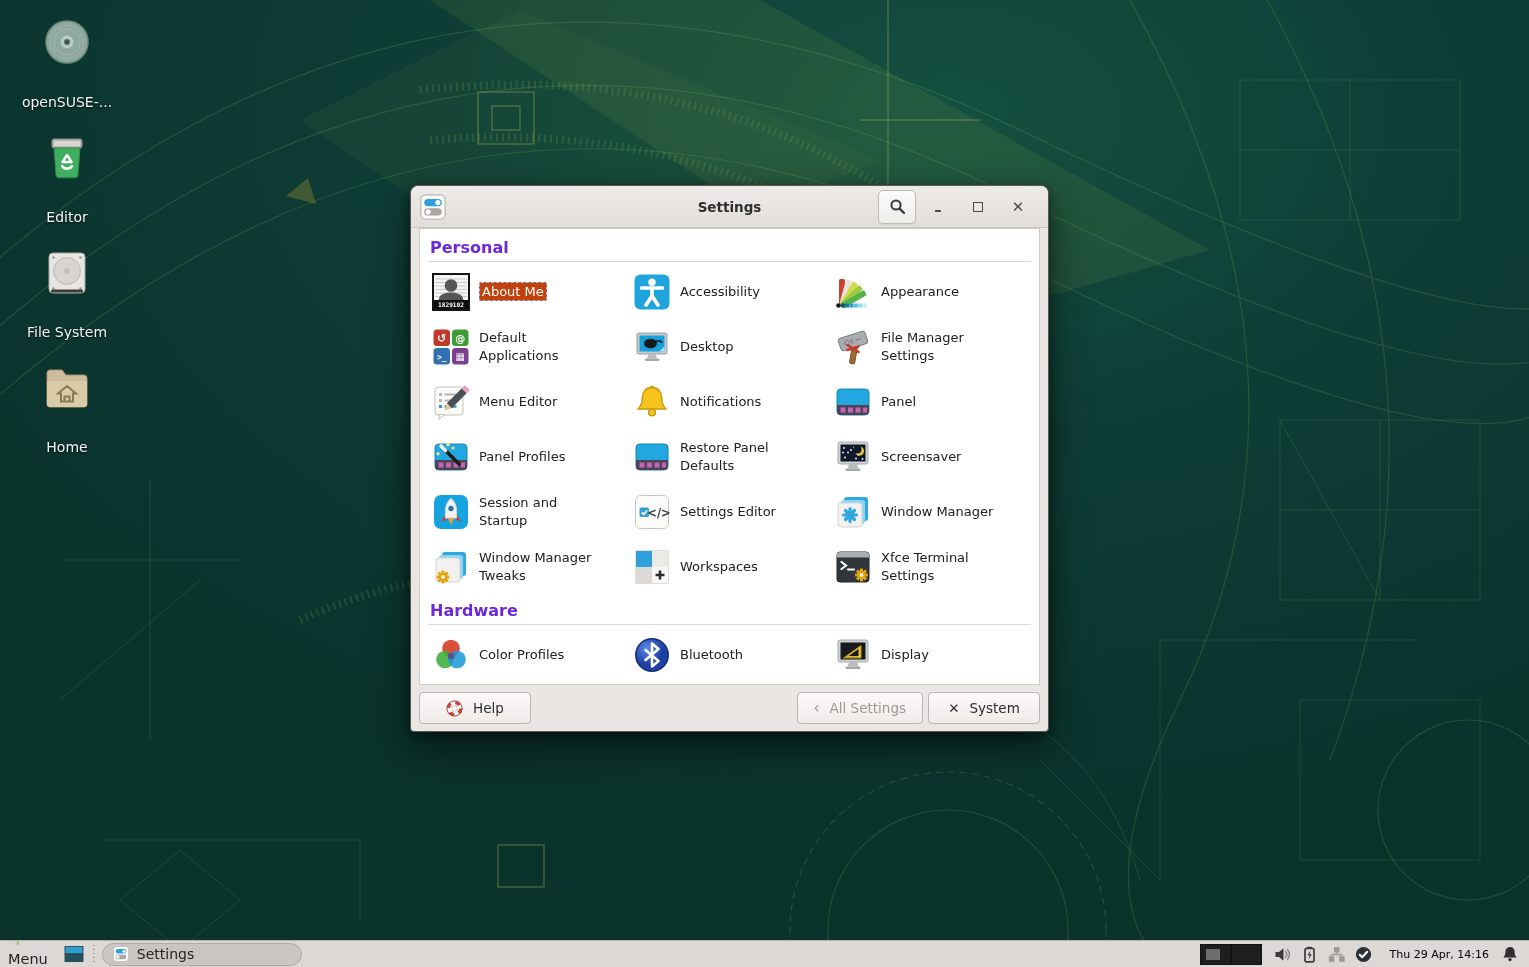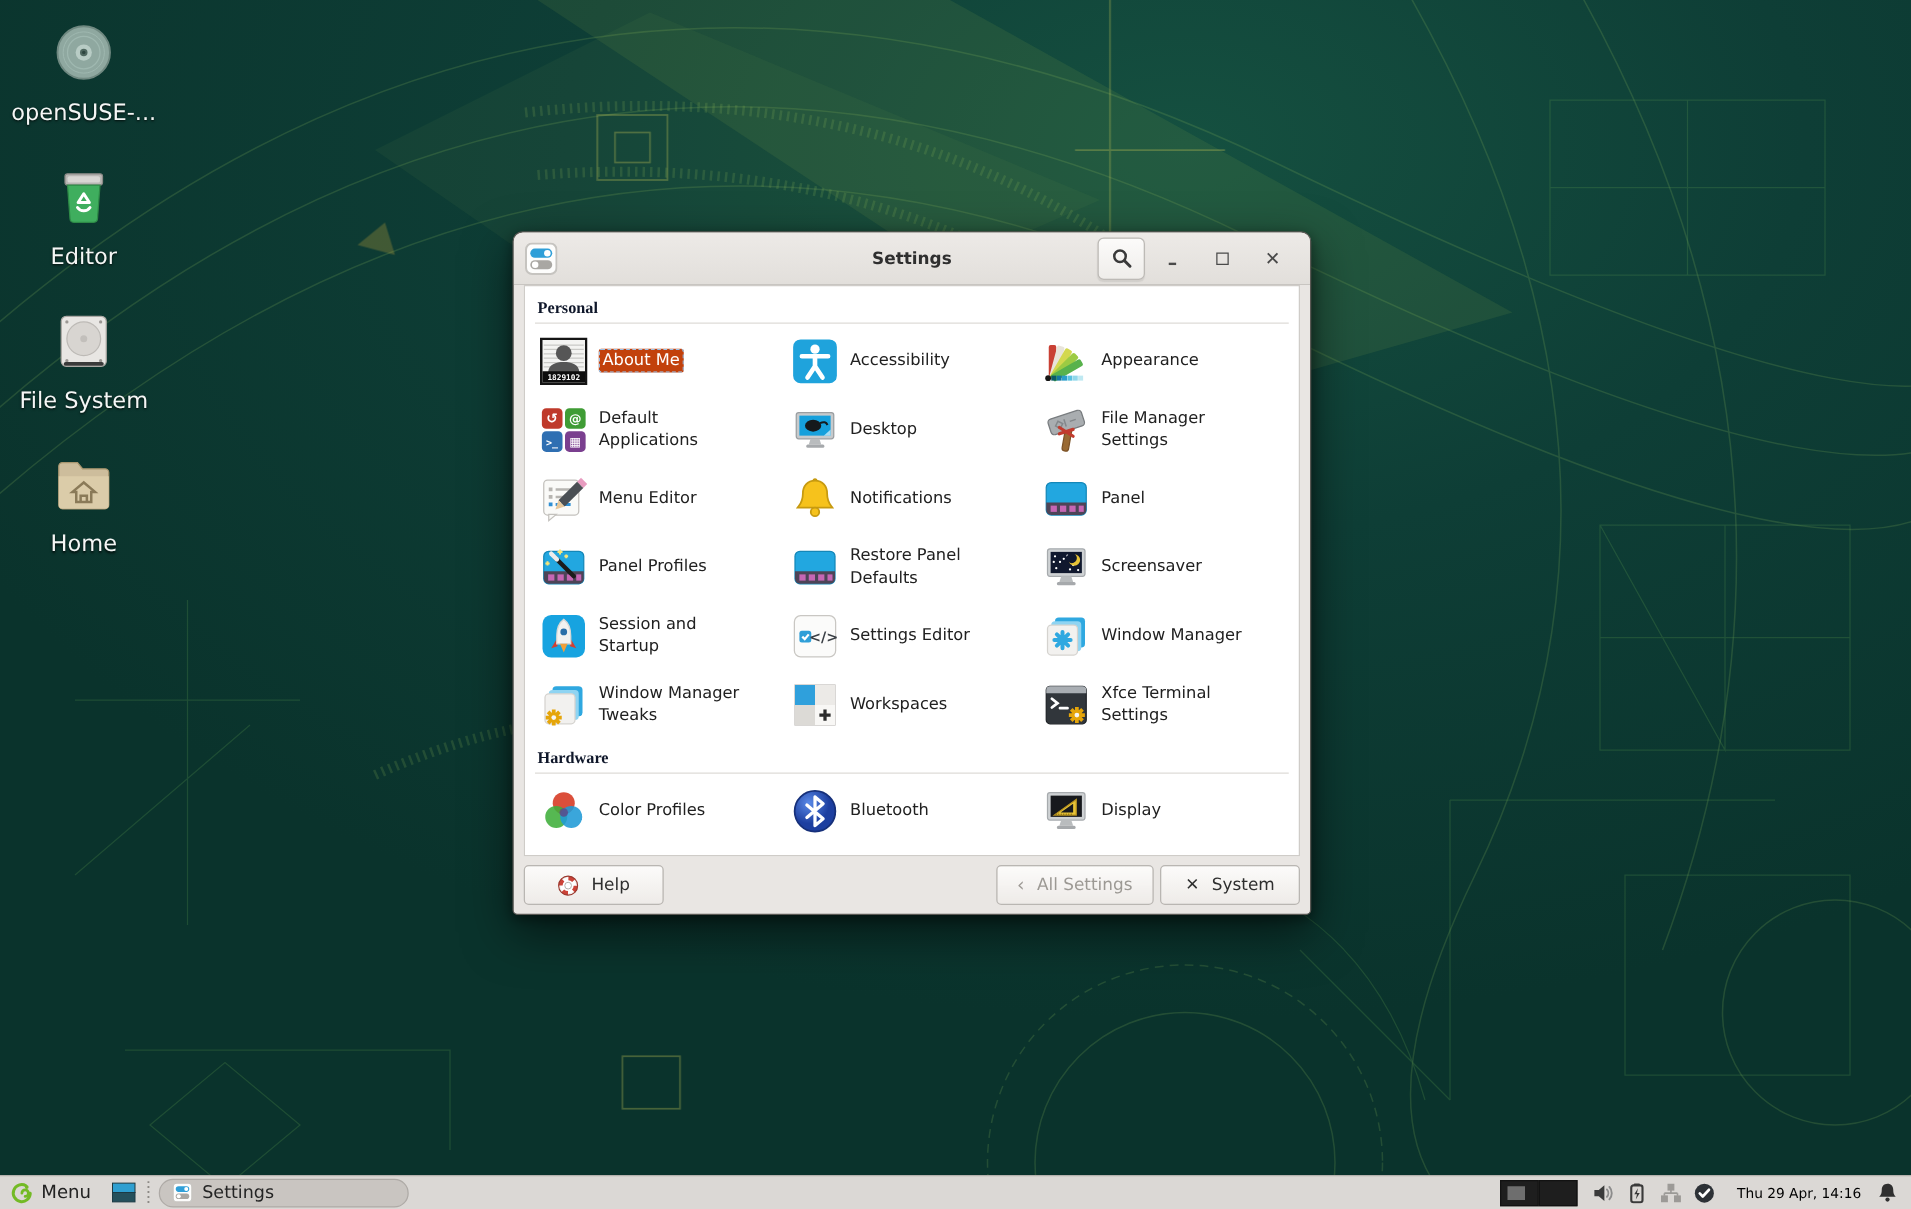--- a/index.html
+++ b/index.html
@@ -9,21 +9,21 @@
   
   .desktop-bg { position:absolute; inset:0;
     background: radial-gradient(1100px 700px at 62% 12%, #155040 0%, #0e3e36 45%, #0a332c 100%); }
   .desktop-bg svg { position:absolute; inset:0; }
 
   
   .desk-icons { position:absolute; left:12px; top:12px; width:110px; }
   .desk-icon { width:110px; height:103px; margin-bottom:12px; display:flex; flex-direction:column;
     align-items:center; justify-content:flex-start; cursor:default; }
   .desk-icon .ic { width:50px; height:50px; margin-top:6px; }
-  .desk-icon .lbl { margin-top:12px; color:#f4f6f5; font-size:18px;
+  .desk-icon .lbl { margin-top:26px; color:#f4f6f5; font-size:14px;
     text-shadow:0 1px 2px rgba(0,0,0,.85); white-space:nowrap; }
 
   
   .window { position:absolute; left:410px; top:185px; width:639px; height:547px;
     background:#e9e6e3; border:1px solid #5a5854; border-radius:8px 8px 4px 4px;
     box-shadow:0 14px 38px rgba(0,0,0,.55), 0 3px 10px rgba(0,0,0,.4); }
   .titlebar { position:absolute; top:0; left:0; right:0; height:42px;
     background:linear-gradient(#edeae7,#e2dfdb); border-bottom:1px solid #c8c5c1;
     border-radius:8px 8px 0 0; display:flex; align-items:center; }
   .titlebar .app-ic { width:26px; height:26px; margin-left:9px; }
@@ -34,21 +34,21 @@
     justify-content:center; background:linear-gradient(#fcfbfa,#efedea); border:1px solid #bdbab6;
     box-shadow:0 1px 1px rgba(0,0,0,.08); cursor:pointer; z-index:2; }
   .win-btn { width:36px; height:34px; display:flex; align-items:center; justify-content:center;
     color:#4a4a4a; font-size:15px; cursor:pointer; z-index:2; border-radius:4px; }
   .glyph-min { font-weight:bold; transform:translateY(3px); }
   .glyph-max { font-size:11px; border:1.6px solid #4a4a4a; width:10px; height:10px; display:inline-block; }
   .glyph-close { font-weight:bold; }
 
   .window-body { position:absolute; top:42px; left:8px; right:8px; bottom:46px;
     background:#ffffff; border:1px solid #cfccc8; overflow:hidden; padding:2px 8px; }
-  .sec-title { font-size:13px; font-weight:bold; color:#0f172a; padding:7px 2px 4px 2px;font-family:Liberation Serif, serif; }
+  .sec-title { font-size:16px; font-weight:bold; color:#6d28d9; padding:7px 2px 4px 2px; }
   .sec-rule { border:none; border-top:1px solid #dedbd7; margin:0 0 2px 0; }
   .sec-grid { display:grid; grid-template-columns:repeat(3,1fr); }
   .item { display:flex; align-items:center; gap:9px; min-height:55px; padding:2px 4px; cursor:pointer; }
   .item .ic { width:38px; height:38px; flex:0 0 38px; }
   .item .lbl { font-size:13px; color:#212121; line-height:1.35; max-width:128px; }
   .item .lbl.selected { background:#c2410c; color:#fff; outline:1px dashed #9cc3e8;
     outline-offset:-1px; border-radius:2px; padding:1px 3px; }
 
   .footer { position:absolute; left:8px; right:8px; bottom:6px; height:34px;
     display:flex; align-items:center; }
@@ -57,22 +57,22 @@
     font-size:13.5px; color:#2e2e2e; cursor:pointer; padding:0 16px; }
   .btn .chev { font-size:15px; }
   .btn.disabled { color:#9c9994; cursor:default; }
   .btn-help { width:112px; }
   .btn-all { min-width:120px; margin-left:auto; }
   .btn-close { min-width:112px; margin-left:5px; font-weight:500; }
 
   
   .taskbar { position:absolute; left:0; right:0; bottom:0; height:27px; background:#dbd8d5;
     border-top:1px solid #b4b1ad; display:flex; align-items:center; z-index:5; }
-  .menu-btn { display:flex; align-items:center; gap:6px; padding:0 10px 0 8px; height:100%;
-    cursor:pointer; }
+  .menu-btn { display:flex; gap:6px; padding:0 10px 0 8px; height:100%;
+    cursor:pointer;flex-direction:column; }
   .menu-btn .lbl { font-size:14.5px; color:#222; }
   .showdesk { width:20px; height:18px; margin:0 6px; cursor:pointer; }
   .handle { width:8px; height:18px; margin-right:2px;
     background:repeating-linear-gradient(#8d8a86 0 1.5px, transparent 1.5px 4px);
     background-size:1.5px 100%; background-position:center; background-repeat:no-repeat; }
   .task-btn { width:200px; height:23px; margin-left:2px; background:#c9c5c1;
     border:1px solid #aeaaa6; border-radius:12px; display:flex; align-items:center; gap:8px;
     padding:0 10px; cursor:pointer; }
   .task-btn .ic { width:16px; height:16px; }
   .task-btn .lbl { font-size:14px; color:#242424; }

